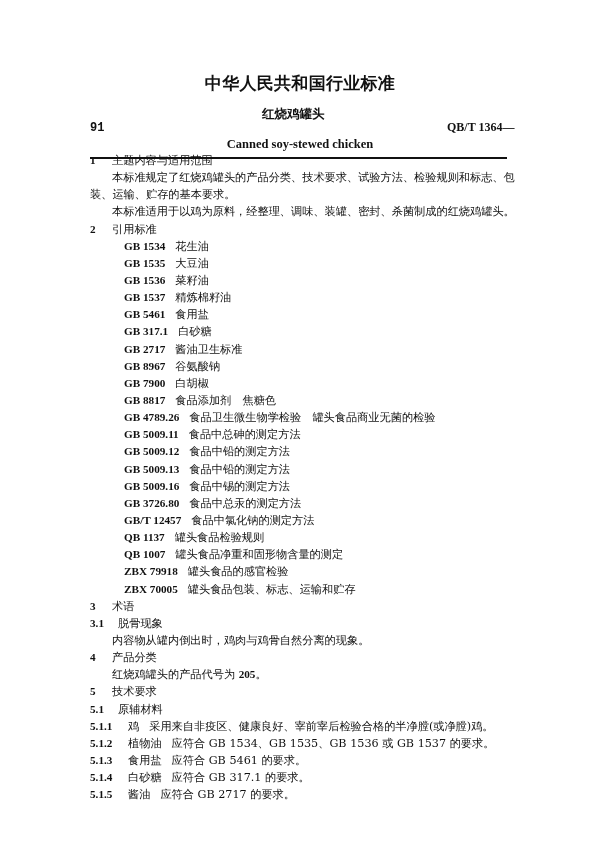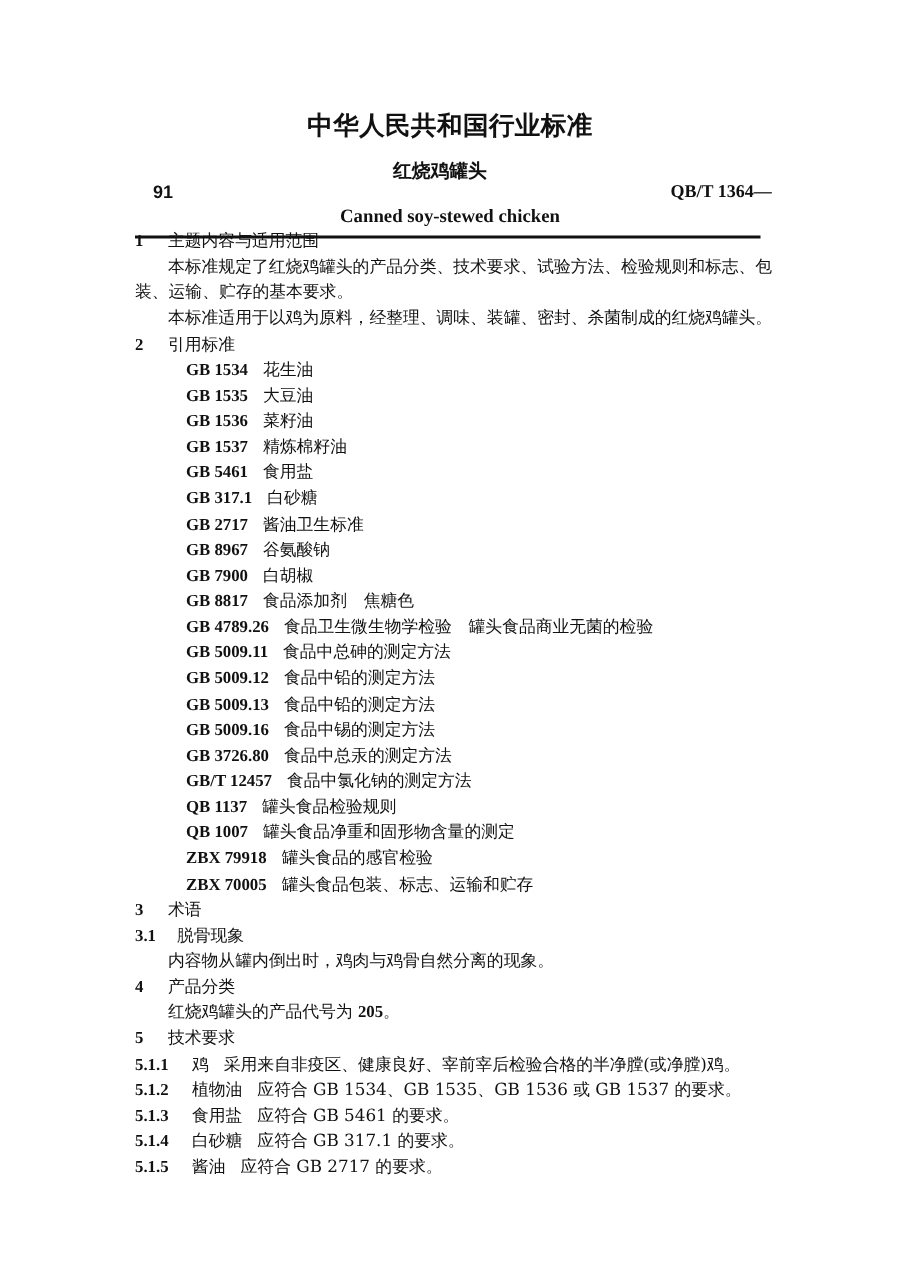--- a/index.html
+++ b/index.html
@@ -2,21 +2,21 @@
 <html><head>
 <meta charset="utf-8">
 <style>
   html, body { margin: 0; padding: 0; background: #ffffff; }
   body { width: 600px; height: 849px; position: relative; overflow: hidden;
          font-family: "DejaVu Serif", "Liberation Serif", serif; color: #111; }
   .abs { position: absolute; white-space: nowrap; }
   .title { top: 72px; left: 0; width: 600px; text-align: center; font-size: 17px; font-weight: bold; letter-spacing: 0.3px; }
   .subtitle { top: 106px; left: 262px; font-size: 12.5px; font-weight: bold; }
   .code { top: 120px; left: 447px; font-size: 12px; font-weight: bold; font-family: "Liberation Serif", serif; }
-  .code-year { top: 121px; left: 102px; font-size: 12px; font-weight: bold; font-family: Liberation Sans, sans-serif; }
+  .code-year { top: 121px; left: 90px; font-size: 12px; font-weight: bold; font-family: Liberation Mono, monospace; }
   .en-title { top: 137px; left: 0; width: 600px; text-align: center; font-size: 12.5px; font-weight: bold; font-family: "Liberation Serif", serif; }
   .rule { position: absolute; top: 157px; left: 90px; width: 417px; height: 2px; background: #111; }
   .content { position: absolute; top: 152px; left: 90px; width: 420px; font-size: 11.2px; line-height: 17.15px; }
   .line { white-space: nowrap; height: 17.15px; }
   .num { display: inline-block; font-weight: bold; font-family: "Liberation Serif", serif; }
   .sec .num { width: 22px; }
   .sub .num { width: 28px; }
   .subsub .num { width: 38px; }
   .indent { padding-left: 22px; }
   .ref { padding-left: 34px; }
@@ -77,19 +77,22 @@
   <div class="line indent">内容物从罐内倒出时，鸡肉与鸡骨自然分离的现象。</div>
 
   <div class="line sec">
     <span class="num">4</span><span>产品分类</span>
   </div>
   <div class="line indent"><span>红烧鸡罐头的产品代号为 </span><span class="b">205</span><span>。</span></div>
 
   <div class="line sec">
     <span class="num">5</span><span>技术要求</span>
   </div>
+  <div class="line sub">
+    <span class="num">5.1</span><span>原辅材料</span>
+  </div>
   <div class="line subsub"><span class="num">5.1.1</span><span>鸡</span><span class="gap"></span><span>采用来自非疫区、健康良好、宰前宰后检验合格的半净膛(或净膛)鸡。</span></div>
   <div class="line subsub"><span class="num">5.1.2</span><span>植物油</span><span class="gap"></span><span>应符合 GB 1534、GB 1535、GB 1536 或 GB 1537 的要求。</span></div>
   <div class="line subsub"><span class="num">5.1.3</span><span>食用盐</span><span class="gap"></span><span>应符合 GB 5461 的要求。</span></div>
   <div class="line subsub"><span class="num">5.1.4</span><span>白砂糖</span><span class="gap"></span><span>应符合 GB 317.1 的要求。</span></div>
   <div class="line subsub"><span class="num">5.1.5</span><span>酱油</span><span class="gap"></span><span>应符合 GB 2717 的要求。</span></div>
 
 </div>
 
 </body></html>

